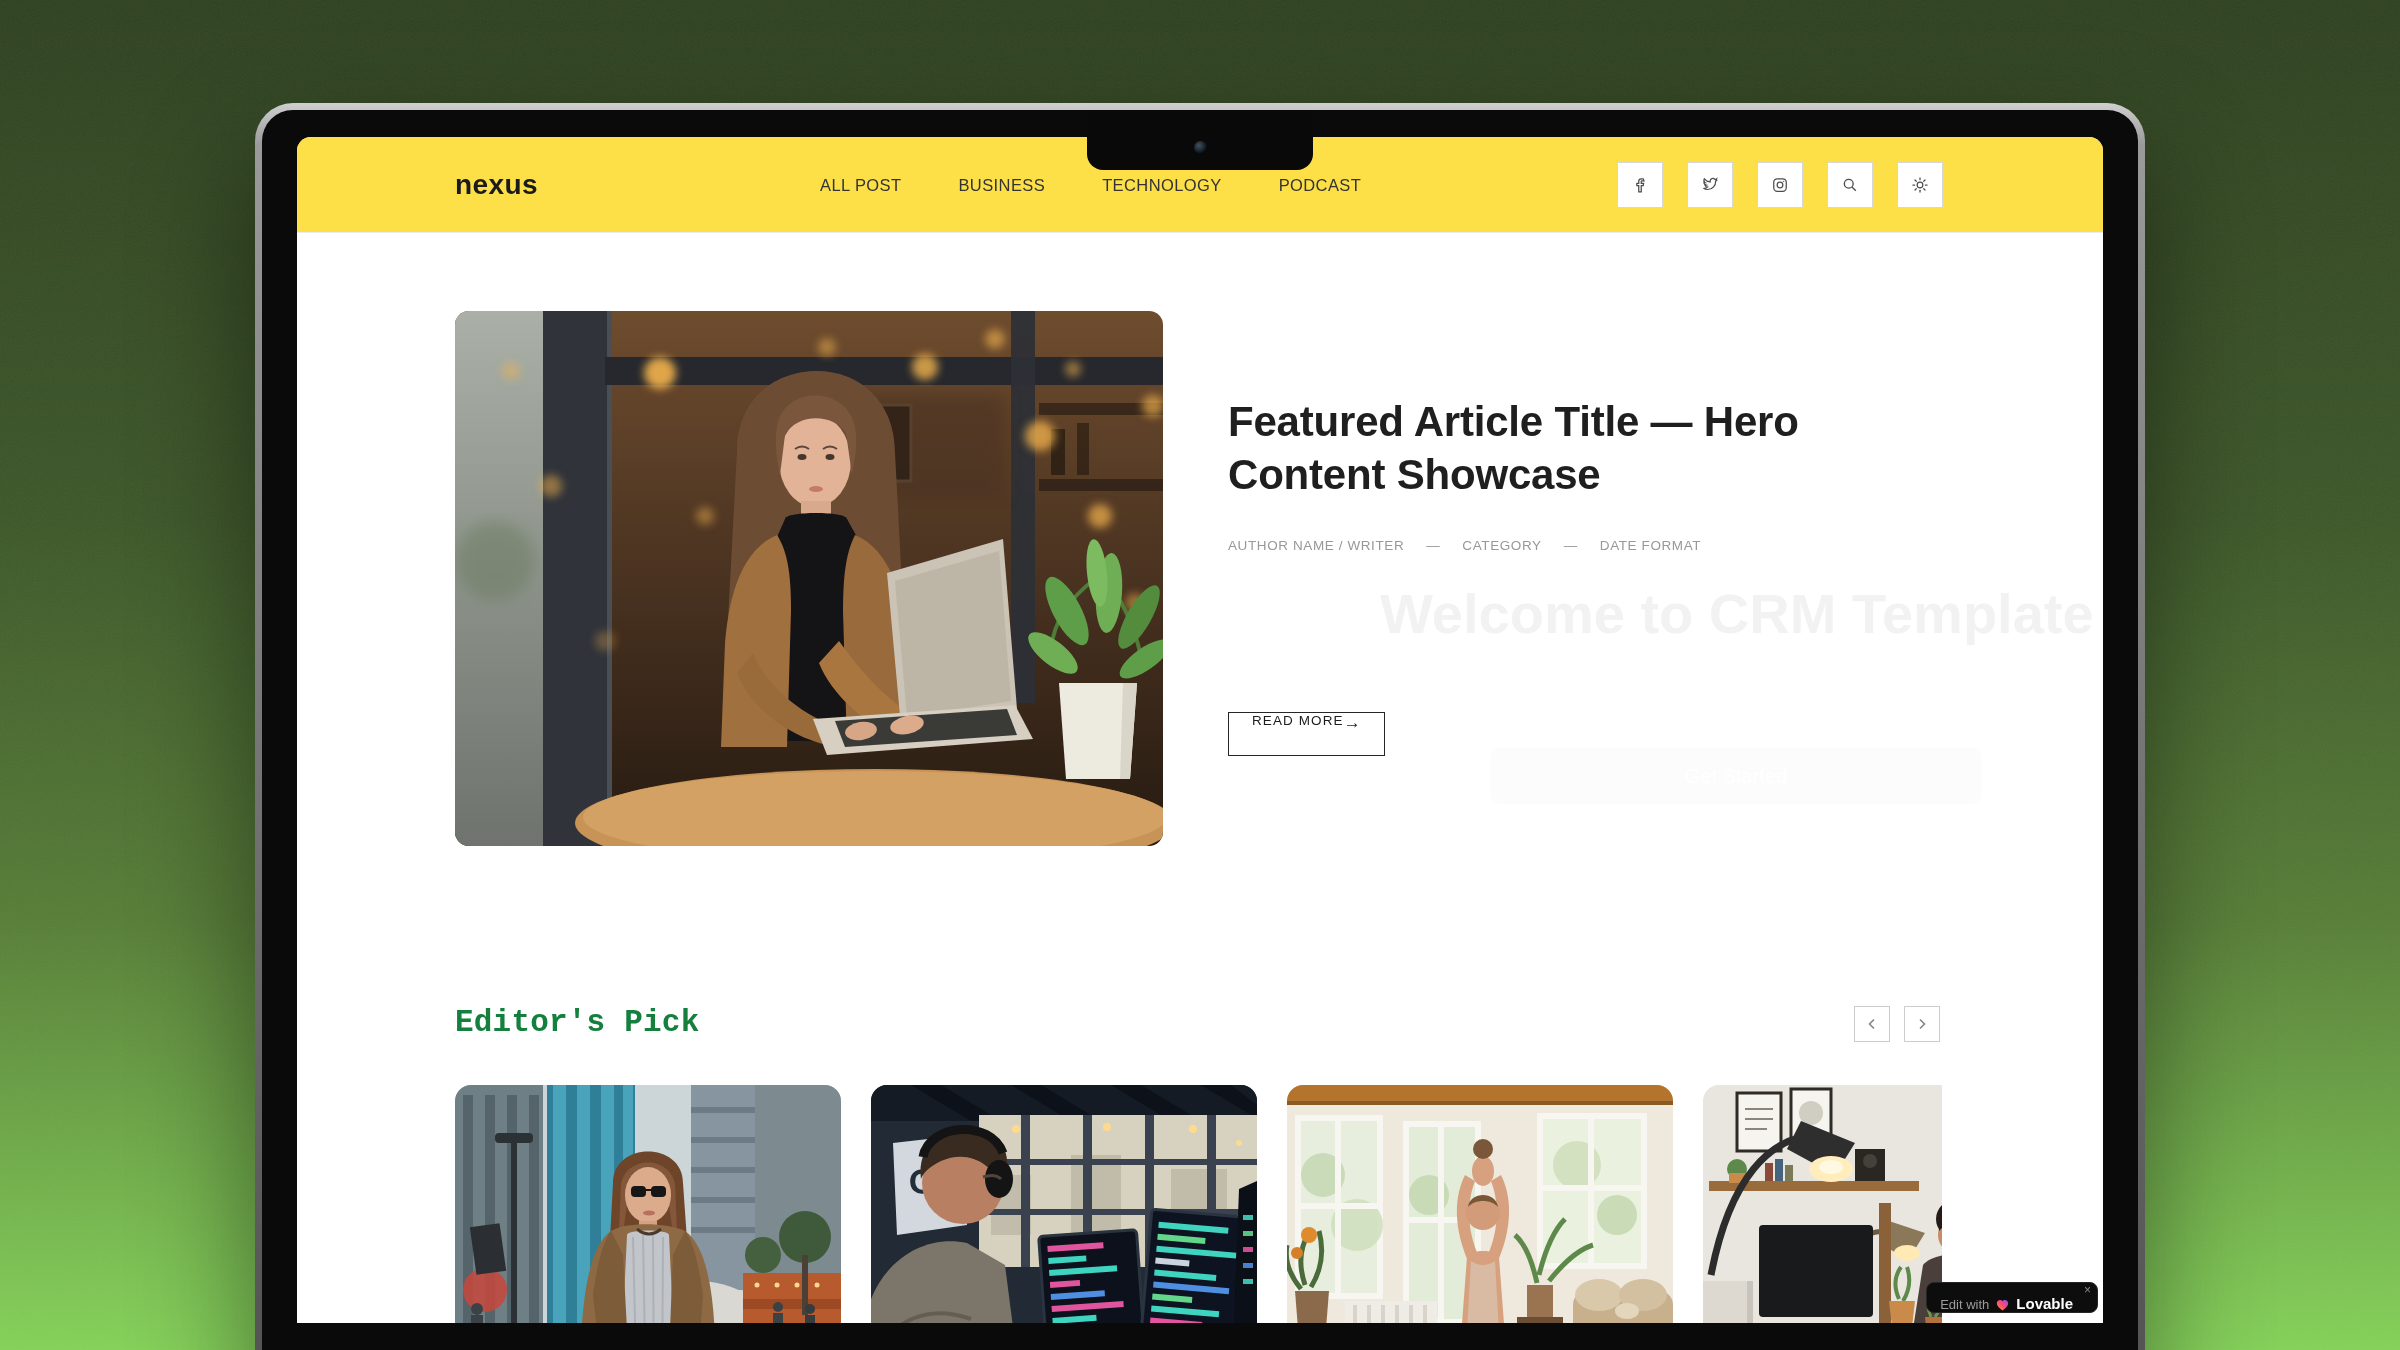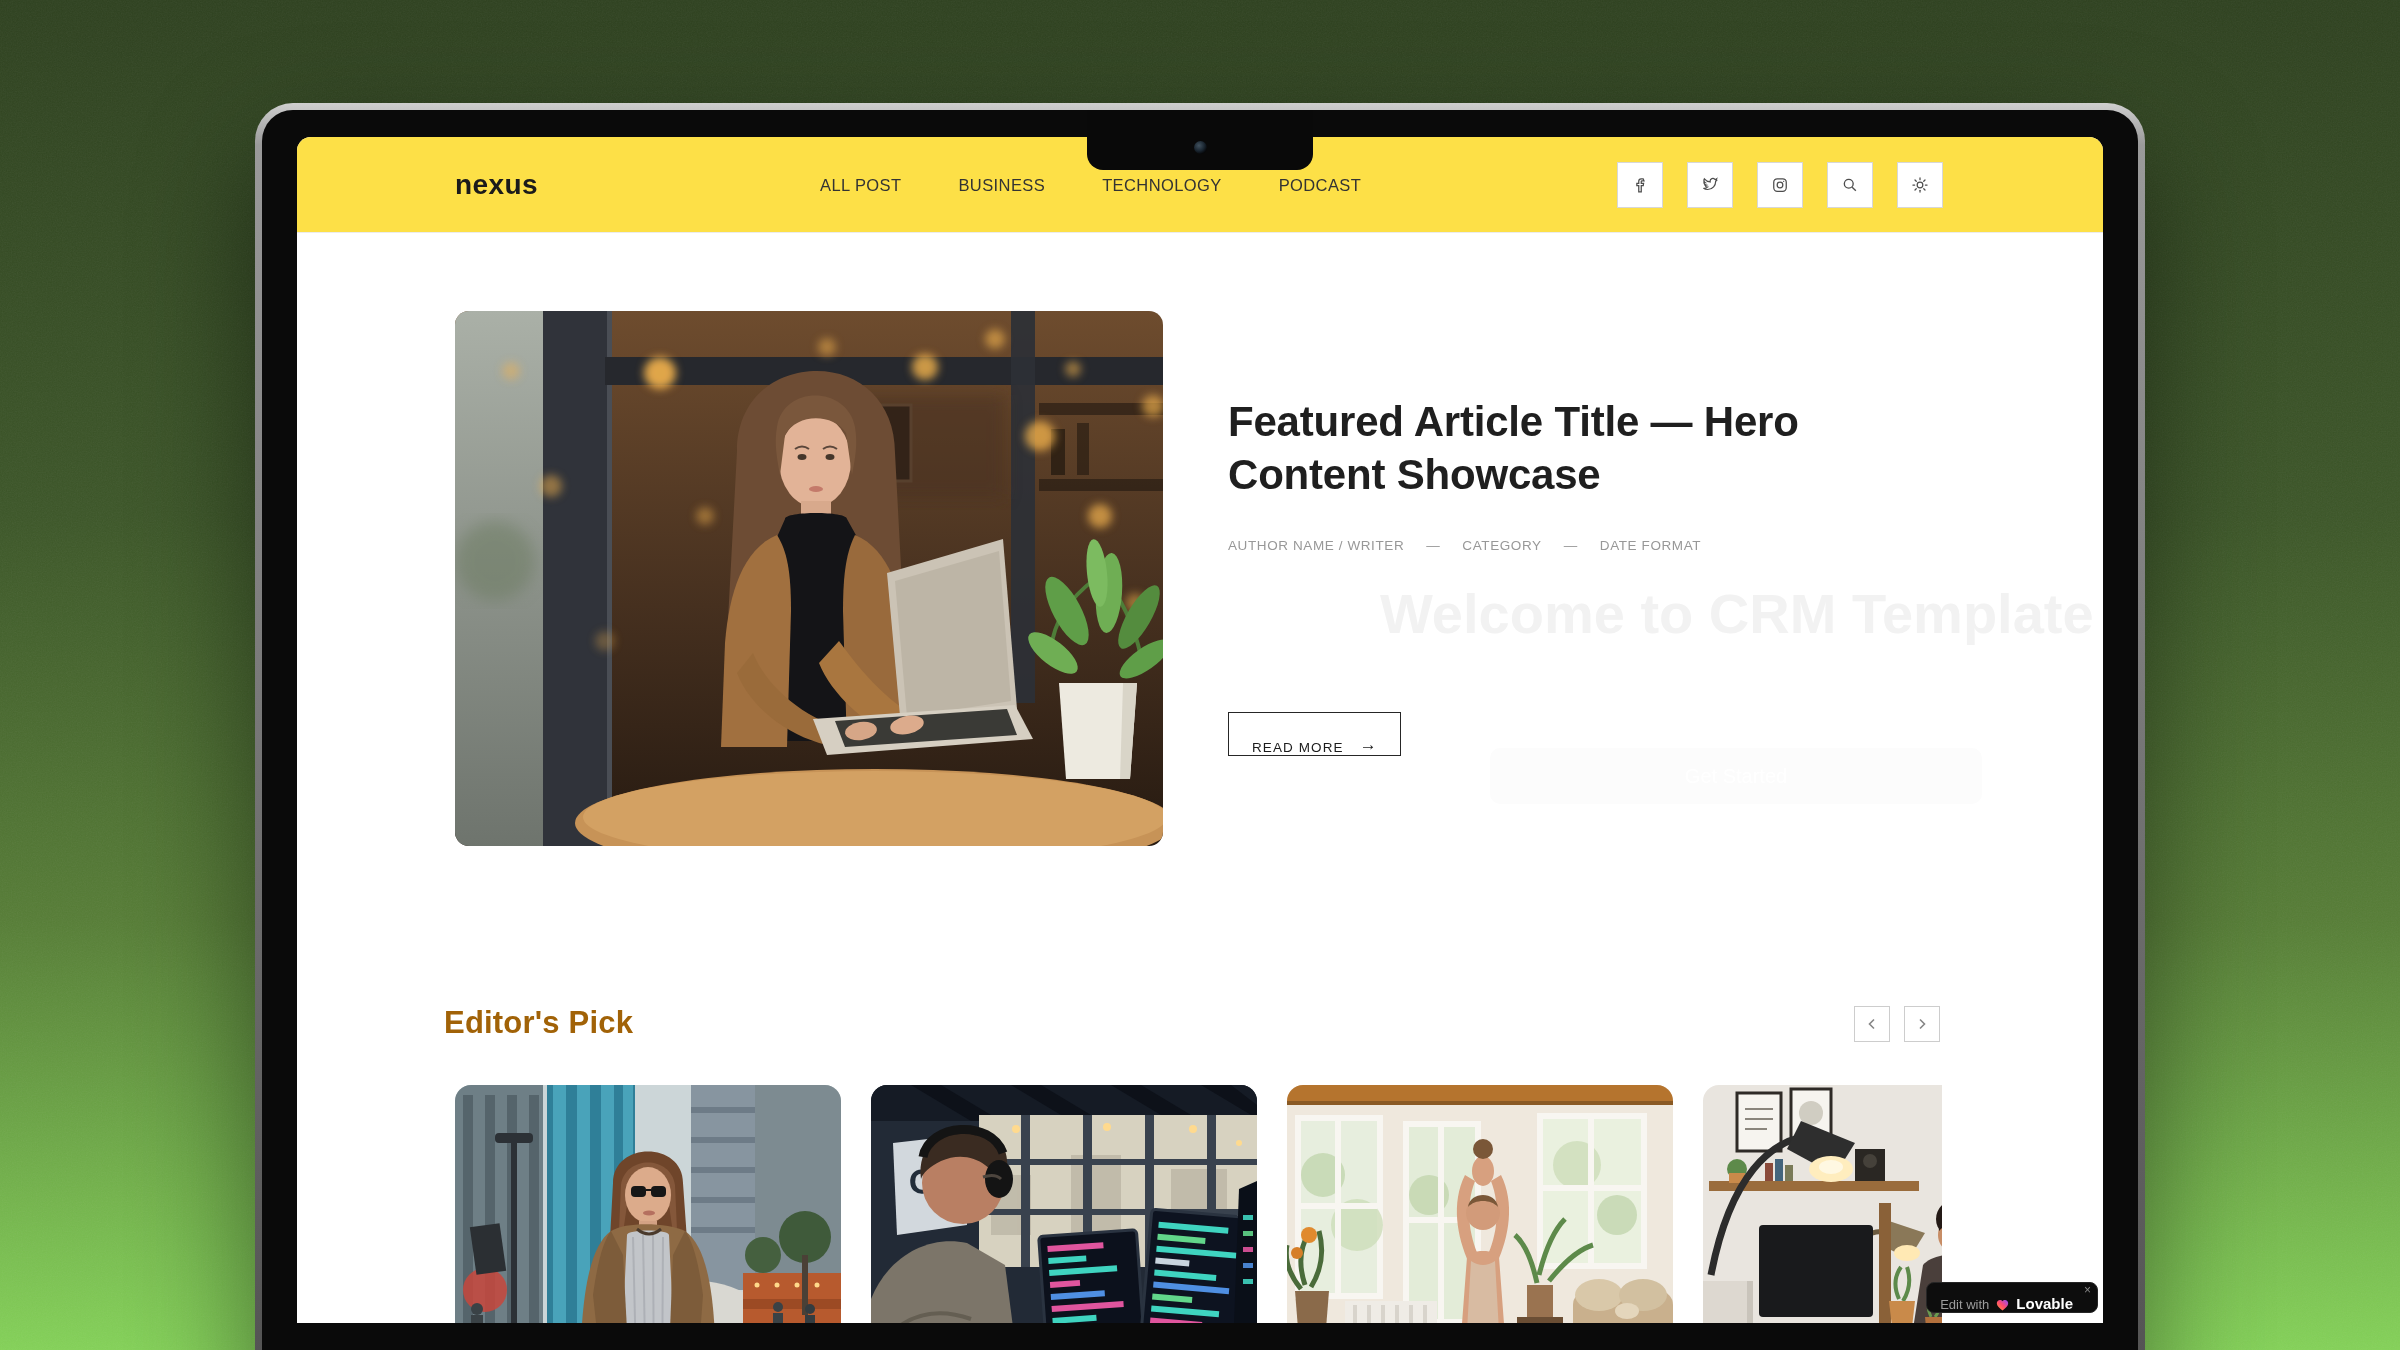--- a/index.html
+++ b/index.html
@@ -53,28 +53,28 @@
     background:#fcfcfc; border-radius:10px; display:flex; align-items:center;
     justify-content:center; font-size:20px; font-weight:500; color:#fff; z-index:0; }
 
   .featured-title { position:absolute; left:931px; top:258px; width:720px;
     font-size:42px; line-height:53px; font-weight:700; letter-spacing:-.2px; color:#1f1f1f; z-index:1; }
   .featured-meta { position:absolute; left:931px; top:401px; display:flex; gap:22px;
     font-size:13.5px; letter-spacing:.6px; color:#989898; z-index:1; }
   .featured-desc { position:absolute; left:931px; top:449px; width:700px;
     font-size:20.5px; line-height:35px; color:#585858; z-index:1; }
   .read-more { position:absolute; left:931px; top:575px; height:44px; padding:0 23px;
-    border:1px solid #262626; background:#fff; display:inline-flex; align-items:flex-end;
-    gap:16px; font-size:13.5px; letter-spacing:1.1px; font-weight:500; color:#1c1c1c;
+    border:1px solid #262626; background:#fff; display:inline-flex; align-items:flex-start;
+    gap:0; font-size:13.5px; letter-spacing:1.1px; font-weight:500; color:#1c1c1c;
     cursor:pointer; z-index:1; }
   .read-more .arrow { font-size:17px; letter-spacing:0; }
 
   
-  .ep-heading { position:absolute; left:147px; top:868px; font-size:31px; font-weight:700;
-    letter-spacing:.2px; color:#a16207; z-index:2; }
+  .ep-heading { position:absolute; left:158px; top:868px; font-size:31px; font-weight:700;
+    letter-spacing:.2px; color:#15803d; z-index:2;font-family:Liberation Mono, monospace; }
   .pager { position:absolute; left:1557px; top:869px; display:flex; gap:14px; z-index:2; }
   .pager-btn { width:36px; height:36px; border:1px solid #cdcdcd; background:#fff;
     display:flex; align-items:center; justify-content:center; cursor:pointer; }
   .cards-viewport { position:absolute; left:158px; top:948px; width:1487px; height:238px;
     overflow:hidden; z-index:1; }
   .cards-track { display:flex; gap:30px; }
   .card { flex:0 0 386px; width:386px; height:320px; border-radius:16px; overflow:hidden;
     cursor:pointer; }
 
   

